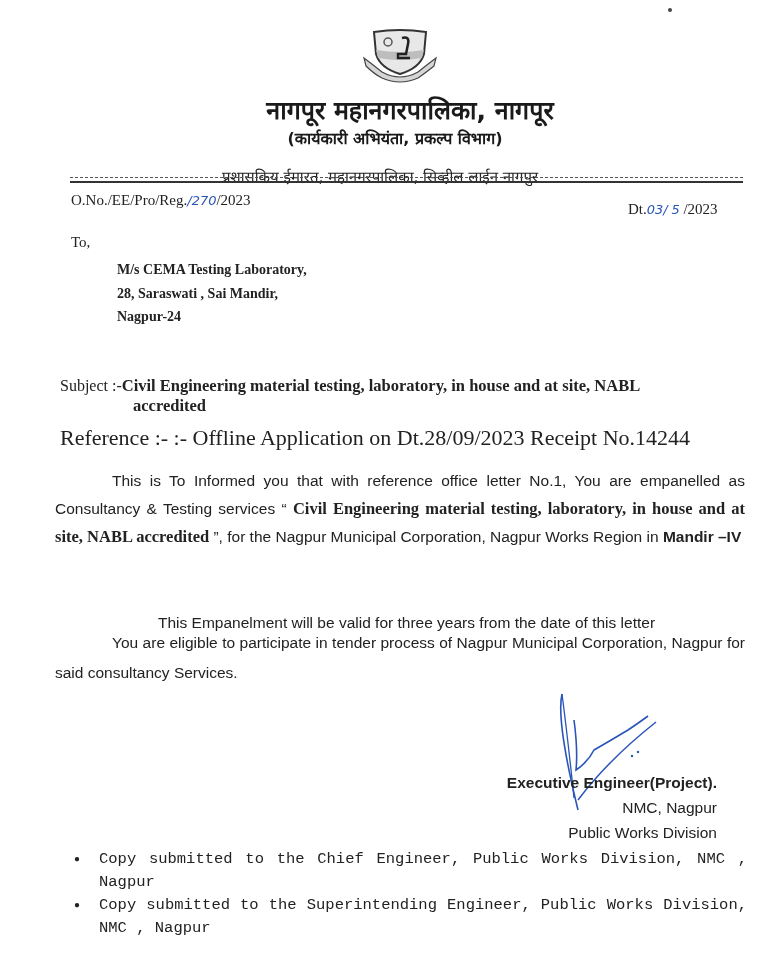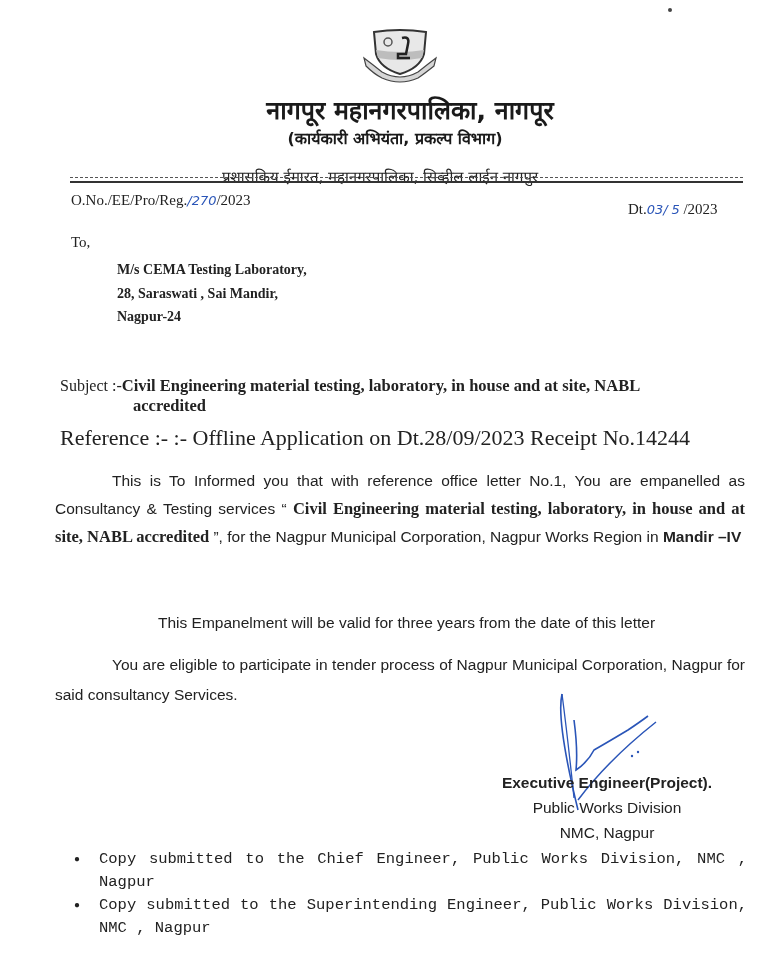--- a/index.html
+++ b/index.html
@@ -23,22 +23,22 @@
   .to { left: 71px; top: 234px; font-size: 15px; }
   .addr { left: 117px; top: 258px; font-size: 14px; font-weight: bold; line-height: 23.5px; }
   .subj { left: 60px; top: 376px; font-size: 16px; width: 700px; }
   .subj b { font-size: 16.5px; }
   .subj2 { left: 133px; top: 396px; font-size: 16.5px; font-weight: bold; }
   .ref { left: 60px; top: 425px; font-size: 22px; }
   .para { left: 55px; width: 690px; font-size: 15.5px; line-height: 28px; text-align: justify; }
   .para b.serif { font-size: 16.5px; }
   .p1 { top: 467px; text-indent: 57px; }
   .p2 { top: 609px; left: 112px; margin-left: 46px; }
-  .p3 { top: 650px; text-indent: 57px; line-height: 30px; }
-  .sig { left: 497px; top: 770px; font-size: 15.5px; line-height: 25px; text-align: center; width: 220px; }
+  .p3 { top: 628px; text-indent: 57px; line-height: 30px; }
+  .sig { left: 497px; top: 770px; font-size: 15.5px; line-height: 25px; text-align: right; width: 220px; }
   .sig .t { font-weight: bold; }
   .copies { left: 72px; top: 848px; width: 675px; font-size: 15.5px; line-height: 23px; list-style: none; margin: 0; padding: 0; font-family: Liberation Mono, monospace; }
   .copies li { position: relative; padding-left: 27px; text-align: justify; }
   .copies li::before { content: "●"; position: absolute; left: 2px; top: 0; font-size: 10px; }
   .dot-mark { left: 668px; top: 8px; width: 4px; height: 4px; background: #444; border-radius: 50%; }
 </style>
 </head>
 <body>
 
 <div class="abs dot-mark"></div>
@@ -92,20 +92,20 @@
     <path d="M14 4 Q8 30 30 120" fill="none" stroke="#2a55b8" stroke-width="1.6"></path>
     <path d="M14 4 Q20 50 26 108" fill="none" stroke="#2a55b8" stroke-width="1.3"></path>
     <path d="M26 30 Q30 60 28 80 Q40 72 46 60 Q60 52 80 40 Q92 32 100 26" fill="none" stroke="#2a55b8" stroke-width="1.6"></path>
     <path d="M30 110 Q60 70 108 32" fill="none" stroke="#2a55b8" stroke-width="1.5"></path>
     <circle cx="84" cy="66" r="1.2" fill="#2a55b8"></circle>
       <circle cx="90" cy="62" r="1.2" fill="#2a55b8"></circle>
   </svg>
 </div>
 <div class="abs sig">
   <div class="t">Executive Engineer(Project).</div>
+  <div>NMC, Nagpur</div>
   <div>Public Works Division</div>
-  <div>NMC, Nagpur</div>
 </div>
 
 <ul class="abs copies">
   <li>Copy submitted to the Chief Engineer, Public Works Division, NMC , Nagpur</li>
   <li style="margin-top:0;">Copy submitted to the Superintending Engineer, Public Works Division, NMC , Nagpur</li>
 </ul>
 
 </body></html>

